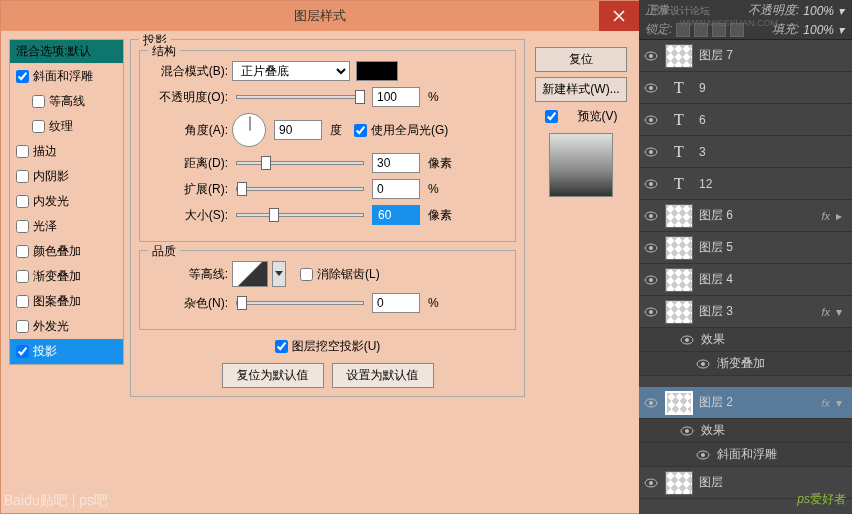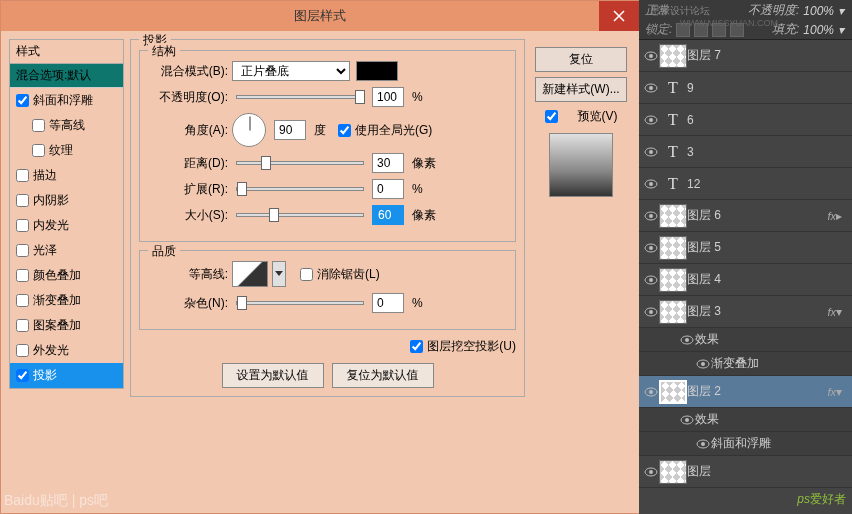--- a/index.html
+++ b/index.html
@@ -26,21 +26,21 @@
 .fieldset-label { position: absolute; top: -8px; left: 8px; background: #f2c8b1; padding: 0 4px; }
 .inner-fieldset { border: 1px solid #aaa; padding: 10px 8px; position: relative; margin-bottom: 8px; }
 .inner-fieldset .fieldset-label { top: -8px; }
 
 .row { display: flex; align-items: center; margin-bottom: 6px; gap: 4px; }
 .row-label { width: 80px; text-align: right; }
 .select-box { width: 118px; height: 20px; background: #fff; border: 1px solid #888; padding: 1px 4px; }
 .color-box { width: 42px; height: 20px; background: #000; border: 1px solid #888; margin-left: 2px; }
 .slider { width: 128px; height: 4px; background: #ddd; border: 1px solid #888; position: relative; margin: 0 4px; }
 .slider-thumb { position: absolute; width: 10px; height: 14px; background: #fff; border: 1px solid #666; top: -6px; }
-.num-input { width: 32px; height: 20px; background: #fff; border: 1px solid #888; padding: 1px 4px; text-align: left; }
+.num-input { width: 48px; height: 20px; background: #fff; border: 1px solid #888; padding: 1px 4px; text-align: left; }
 .num-input.focused { border: 2px solid #1891ed; color: #fff; background: #1891ed; }
 .unit { margin-left: 4px; }
 
 .angle-dial { width: 34px; height: 34px; border: 1px solid #888; border-radius: 50%; background: #fff; position: relative; }
 .angle-line { position: absolute; width: 14px; height: 1px; background: #333; top: 16px; left: 17px; transform-origin: left center; transform: rotate(-90deg); }
 
 .contour-box { width: 36px; height: 26px; border: 1px solid #888; background: linear-gradient(135deg, #fff 48%, #333 52%); position: relative; }
 .contour-dd { width: 14px; height: 26px; border: 1px solid #888; background: #e0e0e0; display: flex; align-items: center; justify-content: center; }
 
 .btn-row { display: flex; justify-content: center; gap: 8px; margin-top: 8px; }
@@ -54,22 +54,22 @@
 
 .layers-panel { position: absolute; right: 0; top: 0; width: 213px; height: 514px; background: #444; color: #d0d0d0; }
 .layers-top { height: 40px; background: #3a3a3a; border-bottom: 1px solid #222; padding: 2px 6px; font-size: 11px; font-style: italic; }
 .layers-top-row { display: flex; align-items: center; gap: 4px; margin-bottom: 2px; }
 .layers-top-row .small-icon { width: 14px; height: 14px; background: #555; border: 1px solid #666; }
 .lt-label { color: #999; }
 .lt-val { color: #bbb; margin-left: auto; }
 .lt-dd { width: 8px; }
 
 .layer-list { overflow-y: auto; height: 470px; }
-.layer-row { display: flex; align-items: center; padding: 3px 4px; border-bottom: 1px solid #333; min-height: 32px; }
-.layer-row.selected { background: #5a7a9a; }
+.layer-row { display: flex; align-items: center; padding: 3px 4px; border-bottom: 1px solid #333; min-height: 32px; gap: 6px; }
+.layer-row.selected { background: #5a7a9a; margin-top: 11px; }
 .layer-row.sub { padding-left: 40px; min-height: 22px; background: #3e3e3e; }
 .layer-row.sub2 { padding-left: 56px; min-height: 22px; background: #3e3e3e; }
 .eye { width: 16px; height: 16px; display: flex; align-items: center; justify-content: center; cursor: pointer; }
 .eye svg { fill: #bbb; }
 .layer-thumb { width: 28px; height: 24px; border: 1px solid #666; background-image: linear-gradient(45deg,#ccc 25%,transparent 25%),linear-gradient(-45deg,#ccc 25%,transparent 25%),linear-gradient(45deg,transparent 75%,#ccc 75%),linear-gradient(-45deg,transparent 75%,#ccc 75%); background-size: 8px 8px; background-color: #fff; }
 .layer-thumb.selected-thumb { border: 2px solid #fff; }
 .layer-t { width: 28px; height: 24px; display: flex; align-items: center; justify-content: center; font-family: serif; font-size: 16px; color: #ddd; }
 .layer-name { flex: 1; }
 .fx { font-style: italic; color: #aaa; font-size: 11px; }
 .expand { width: 12px; color: #aaa; }
@@ -90,21 +90,20 @@
     <span class="titlebar-text">图层样式</span>
     <div class="close-btn">
       <svg width="12" height="12" viewBox="0 0 12 12">
           <path d="M1 1 L11 11 M11 1 L1 11" stroke="#fff" stroke-width="1.5"></path>
         </svg>
     </div>
   </div>
   <div class="dialog-body">
     <div class="styles-col">
       <div class="styles-box">
-        <div class="styles-header">样式</div>
         <div class="styles-default">混合选项:默认</div>
         <div id="styles-items">
             <div class="style-item">
               <input type="checkbox" checked="" style="">
               <span>斜面和浮雕</span>
             </div>
             <div class="style-item indent">
               <input type="checkbox" style="">
               <span>等高线</span>
             </div>
@@ -231,28 +230,28 @@
           <div class="row">
             <span class="row-label">杂色(N):</span>
             <div class="slider">
                 <div class="slider-thumb" style="left:0px"></div>
               </div>
             <input class="num-input" value="0" style="">
             <span class="unit">%</span>
           </div>
         </div>
 
-        <div class="row" style="justify-content:flex-end">
+        <div class="row" style="justify-content:center">
           <input type="checkbox" checked="" style="">
           <span>图层挖空投影(U)</span>
         </div>
 
         <div class="btn-row">
+          <button class="btn">复位为默认值</button>
           <button class="btn">设置为默认值</button>
-          <button class="btn">复位为默认值</button>
         </div>
       </div>
     </div>
 
     <div class="right-col">
       <button class="action-btn">复位</button>
       <button class="action-btn">新建样式(W)...</button>
       <div class="preview-chk">
         <input type="checkbox" checked="" style="">
         <span>预览(V)</span>

